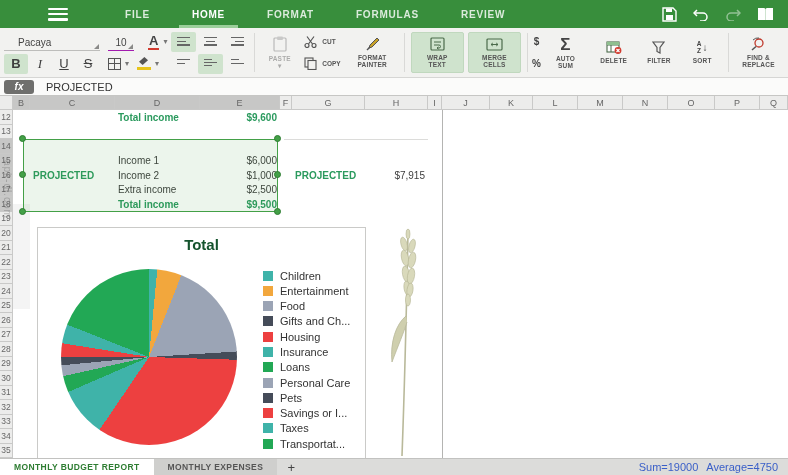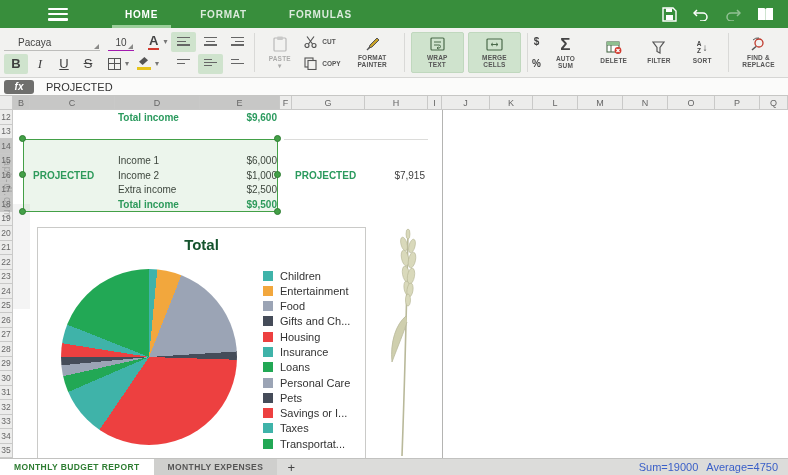--- a/index.html
+++ b/index.html
@@ -100,23 +100,25 @@
 </head>
 <body>
 
 <div class="menubar">
   <div class="hamburger">
       <i></i>
       <i></i>
       <i></i>
     </div>
   <div class="menu-tabs" id="menuTabs">
+      <div class="menu-tab">FILE</div>
       <div class="menu-tab active">HOME</div>
       <div class="menu-tab">FORMAT</div>
       <div class="menu-tab">FORMULAS</div>
+      <div class="menu-tab">REVIEW</div>
     </div>
   <div class="mb-icons">
     <div class="mb-ic">
       <svg width="15" height="15" viewBox="0 0 15 15">
           <path d="M1 1h10l3 3v10H1z" fill="none" stroke="#fff" stroke-width="1.4"></path>
           <rect x="4" y="8" width="7" height="5" fill="#fff"></rect>
           <rect x="4" y="1.5" width="6" height="3.5" fill="#fff"></rect>
         </svg>
     </div>
     <div class="mb-ic">

